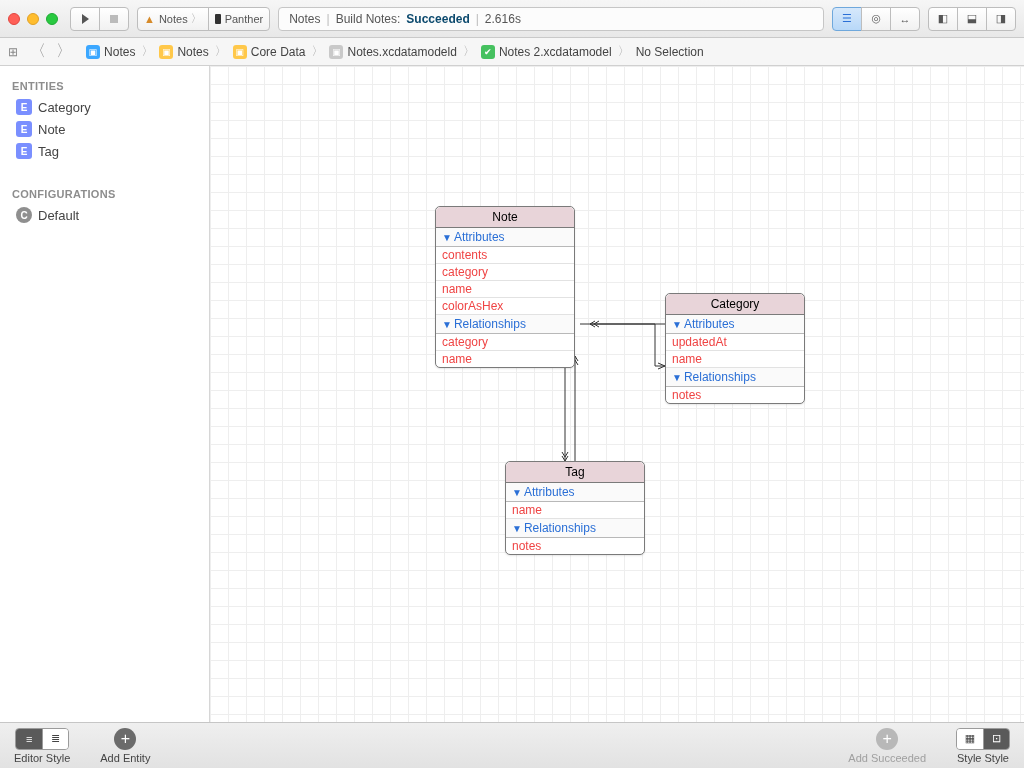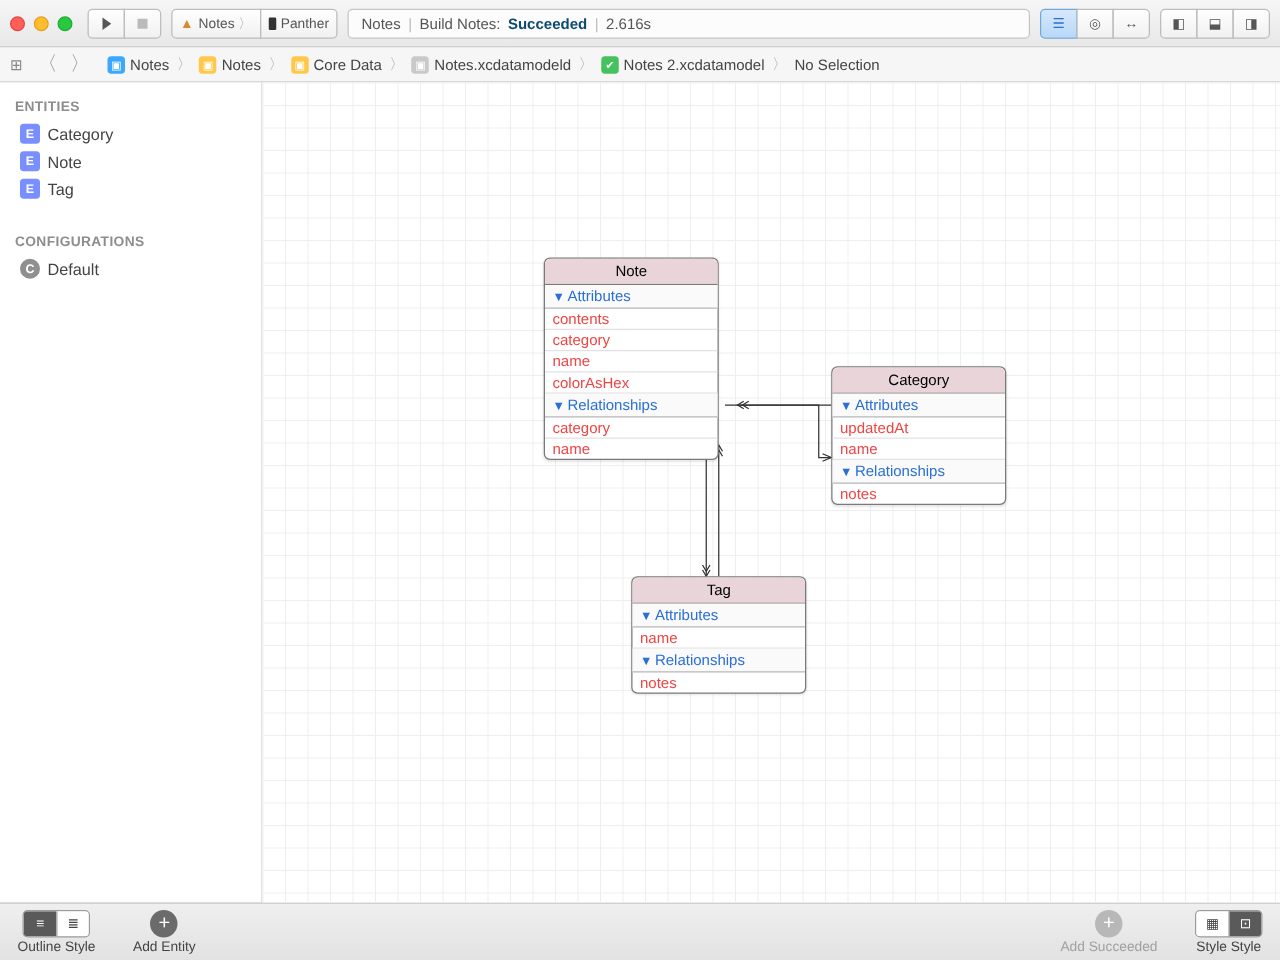--- a/index.html
+++ b/index.html
@@ -240,21 +240,21 @@
     </div>
   </div>
 </div>
 
 <div class="bottom">
   <div class="bitem">
     <div class="segbox">
         <div class="seg on">≡</div>
         <div class="seg">≣</div>
       </div>
-    <span>Outline Style</span>
+    <span>Editor Style</span>
   </div>
   <div class="bitem">
     <div class="circ">+</div>
     <span>Add Entity</span>
   </div>
   <div class="bspace"></div>
   <div class="bitem disabled">
     <div class="circ dis">+</div>
     <span>Add Succeeded</span>
   </div>

